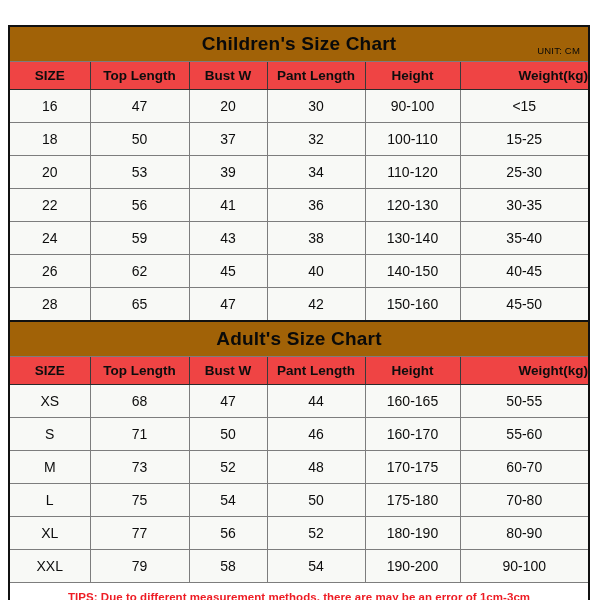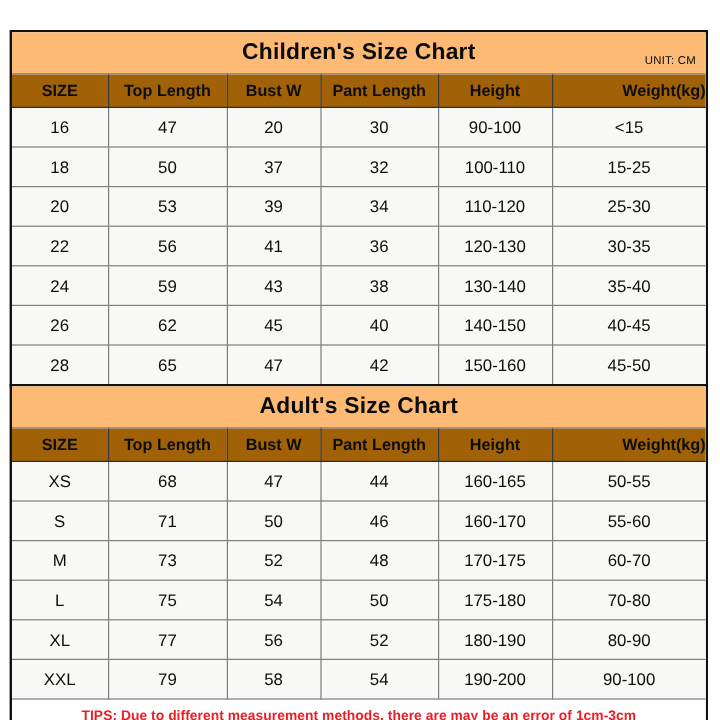--- a/index.html
+++ b/index.html
@@ -54,21 +54,21 @@
   col.c-size   { width: 80px;  }
   col.c-top    { width: 99px;  }
   col.c-bust   { width: 78px;  }
   col.c-pant   { width: 98px;  }
   col.c-height { width: 95px;  }
   col.c-weight { width: 128px; }
 
   
   tr.title-row td {
     height: 34px;
-    background: #fdba74;
+    background: #a16207;
     border-left: none;
     border-right: none;
     border-top: none;
     border-bottom: 1px solid #7d7d7d;
     position: relative;
   }
   .title-text {
     font-size: 19px;
     font-weight: bold;
     letter-spacing: 0.2px;
@@ -81,21 +81,21 @@
     font-size: 9.5px;
     font-weight: normal;
     letter-spacing: 0.2px;
     color: #0a0a0a;
     text-align: right;
   }
 
   
   tr.head-row th {
     height: 27px;
-    background: #a16207;
+    background: #ef4444;
     font-size: 13.5px;
     font-weight: bold;
     border-color: #3a3a3a;
     border-top: 1px solid #2b2b2b;
     border-bottom: 1px solid #2b2b2b;
   }
   tr.head-row th:first-child { border-left: none; }
   tr.head-row th:last-child  { border-right: none; text-align: right; }
 
   

